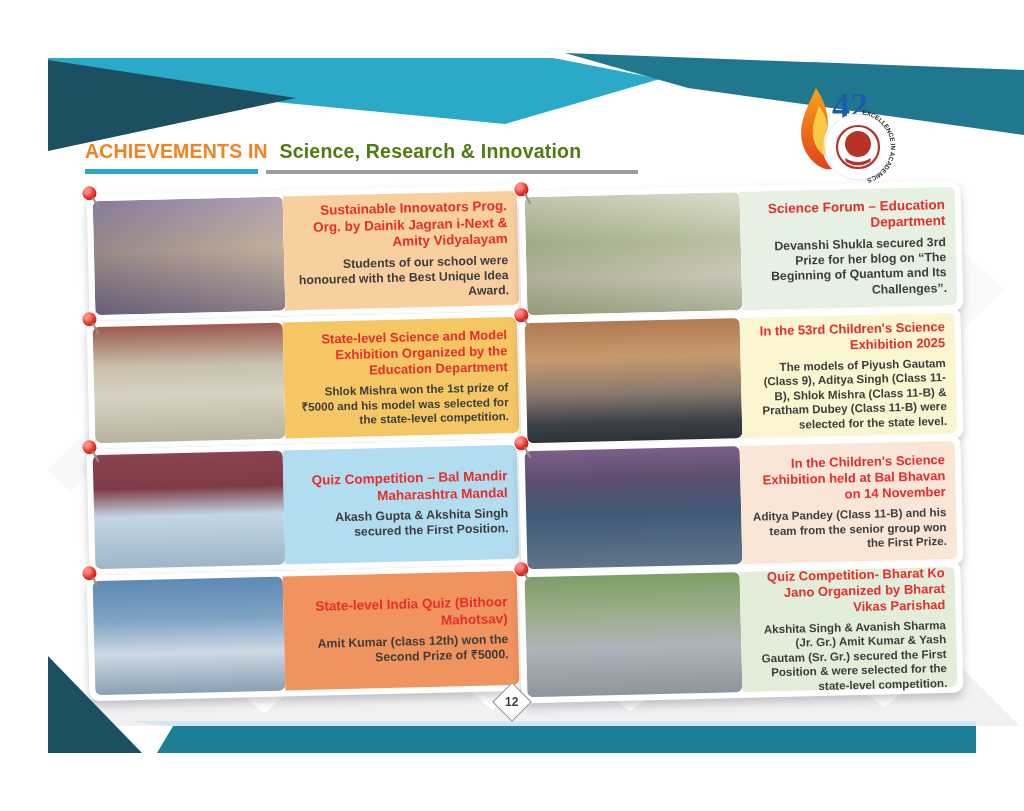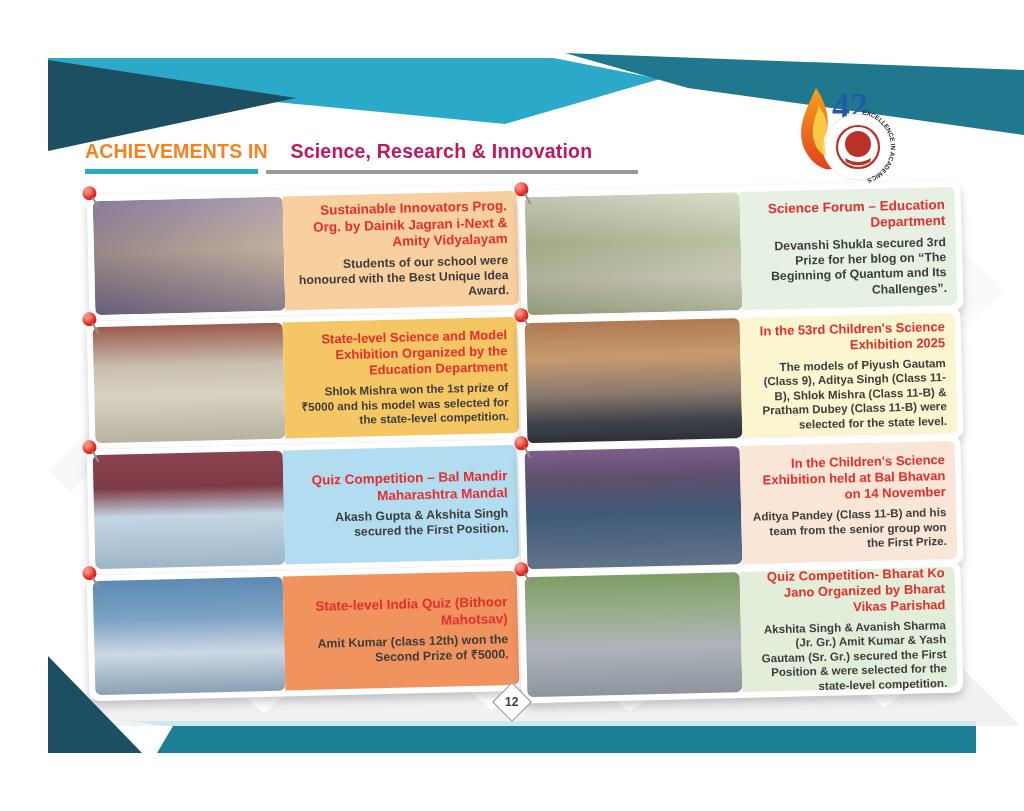--- a/index.html
+++ b/index.html
@@ -2,21 +2,21 @@
 <html><head>
 <meta charset="utf-8">
 <style>
   html,body{margin:0;padding:0;background:#fff;}
   .page{position:relative;width:1024px;height:811px;background:#ffffff;overflow:hidden;
         font-family:"Liberation Sans",sans-serif;}
   svg.deco{position:absolute;left:0;top:0;z-index:0;}
   
   .hdr{position:absolute;left:85px;top:140px;z-index:2;font-weight:bold;font-size:19.5px;letter-spacing:.2px;white-space:nowrap;}
   .hdr .part-orange{color:#f58220;}
-  .hdr .part-red{color:#be185d;margin-left:17px;}
+  .hdr .part-red{color:#4d7c0f;margin-left:6px;}
   .rule-cyan{position:absolute;left:85px;top:169px;width:173px;height:5px;background:#2aa9c9;z-index:2;}
   .rule-gray{position:absolute;left:266px;top:170px;width:372px;height:4px;background:#9b9b9b;z-index:2;}
   
   .logo{position:absolute;left:786px;top:80px;width:134px;height:116px;z-index:3;}
   
   .card{position:absolute;z-index:2;background:#ffffff;border-radius:10px;padding:6px;
         box-shadow:0 5px 9px rgba(70,70,80,.28);display:flex;transform:rotate(-1.4deg);}
   .photo{flex:0 0 auto;border-radius:6px;}
   .panel{flex:1 1 auto;border-radius:0 6px 6px 0;padding:7px 10px 6px 10px;text-align:right;
          display:flex;flex-direction:column;justify-content:center;}

